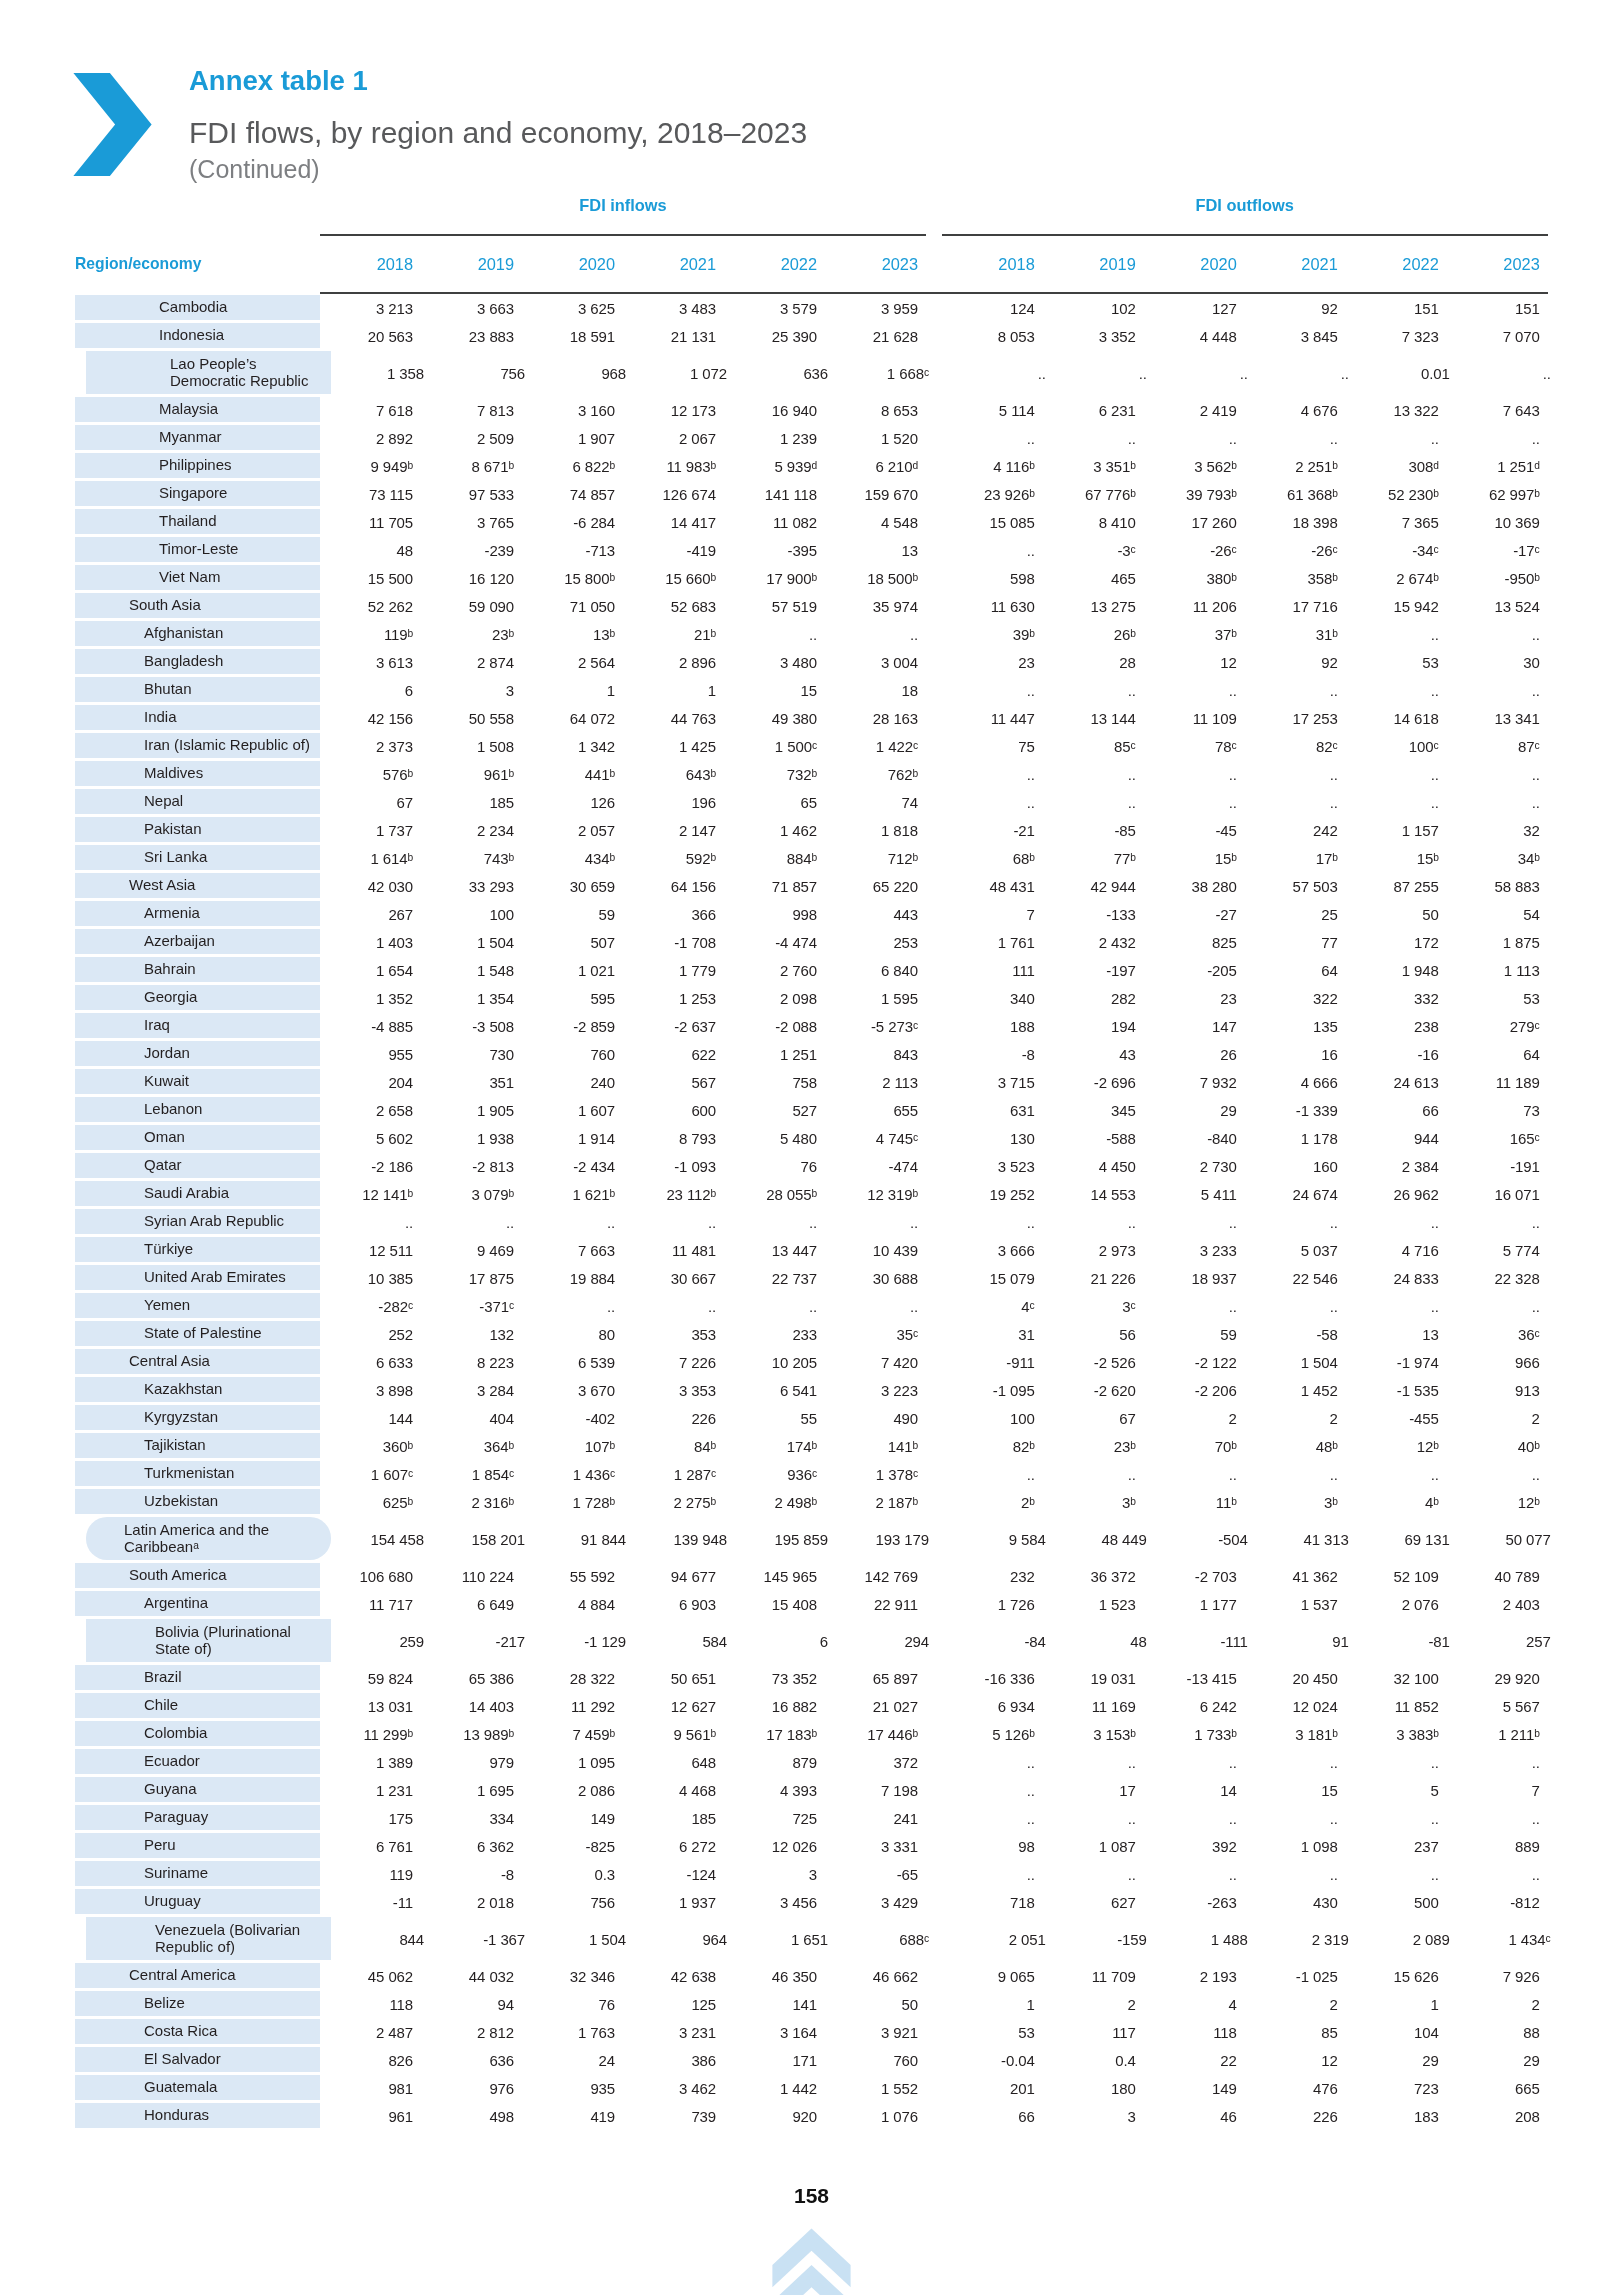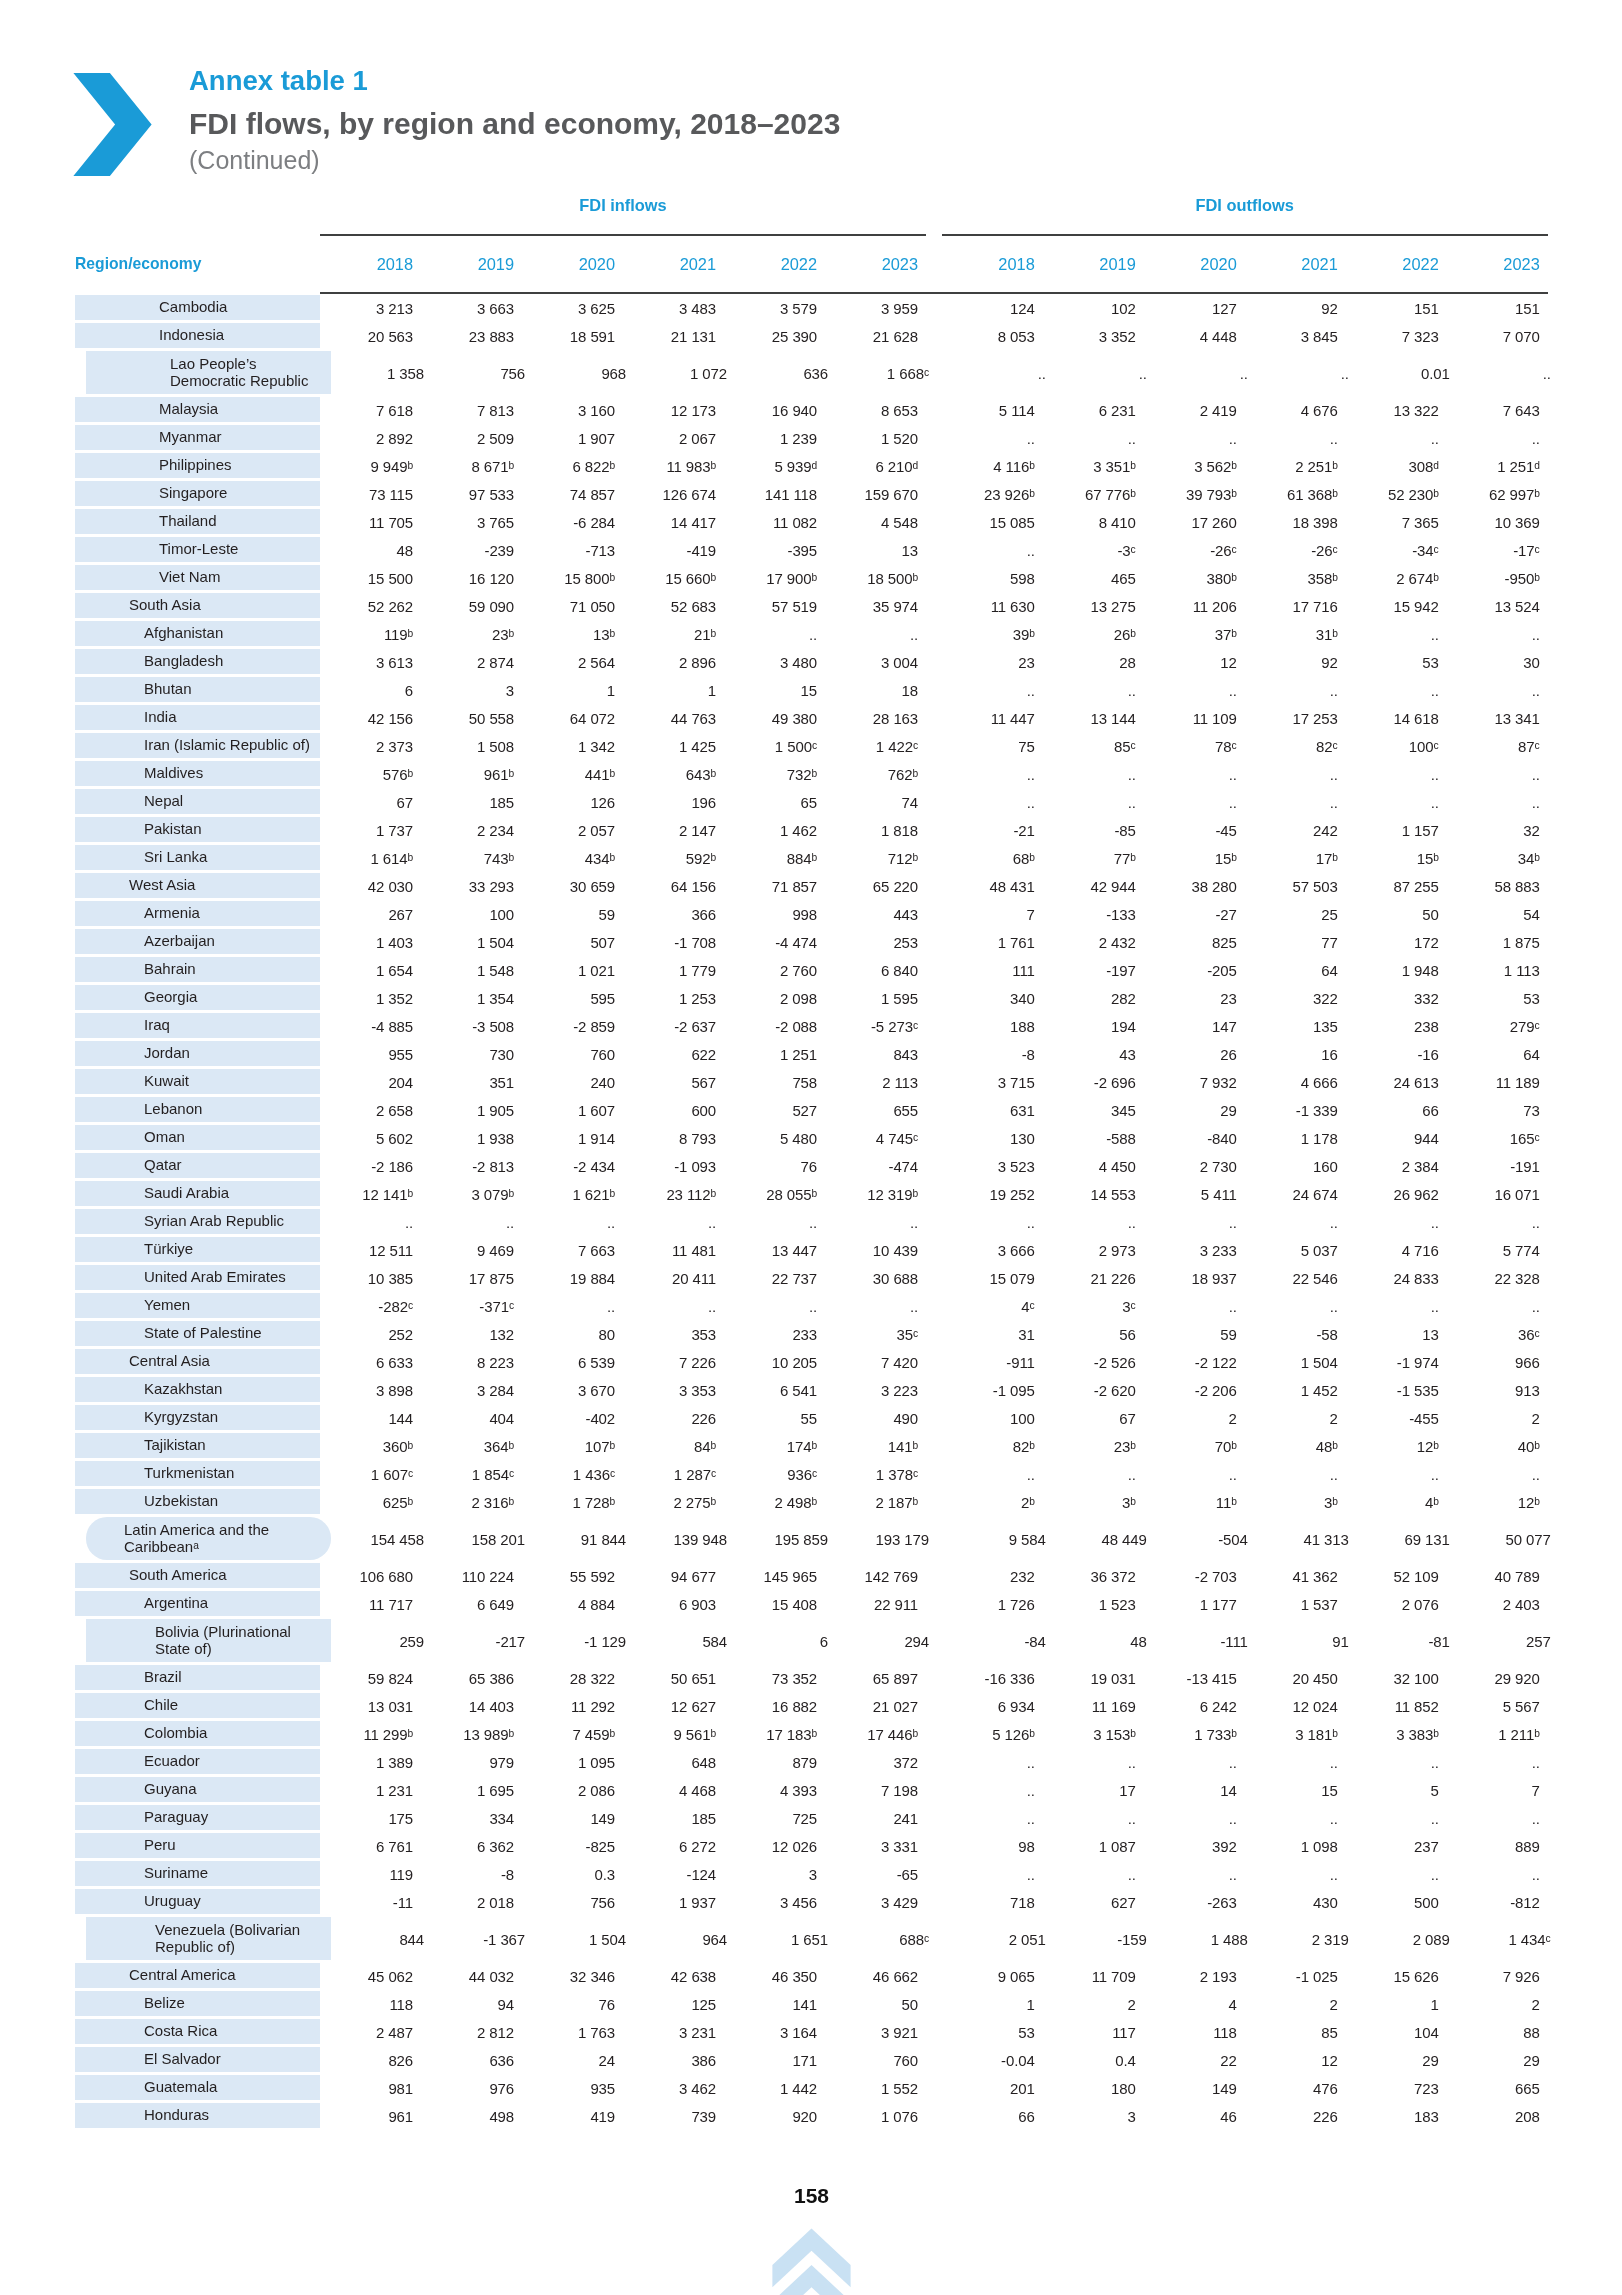--- a/index.html
+++ b/index.html
@@ -5,21 +5,21 @@
   html,body{margin:0;padding:0;background:#ffffff;}
   .page{
     position:relative; width:1623px; height:2295px; background:#ffffff; overflow:hidden;
     font-family:"Liberation Sans","DejaVu Sans",sans-serif; color:#231f20;
     --accent:#1a9bd7; --labelbg:#dbe8f5; --rule:#3f4040; --chev:#c9e1f3;
     --cols:245px repeat(6,101px) 15.7px repeat(6,101px);
   }
   .logo{position:absolute;left:73px;top:73px;}
   .titleblock{position:absolute;left:189px;top:65px;}
   .annex-tag{color:var(--accent);font-size:27.5px;font-weight:bold;line-height:1.15;}
-  .main-title{color:#58595b;font-size:30px;font-weight:bold;line-height:1.25;margin-top:8px;}
+  .main-title{color:#58595b;font-size:30px;font-weight:normal;line-height:1.25;margin-top:17px;}
   .subtitle{color:#7d7f82;font-size:25px;font-weight:normal;line-height:1.2;margin-top:2.6px;}
 
   .table{position:absolute;left:75px;top:196px;width:1470px;}
   .grid{display:grid;grid-template-columns:var(--cols);}
   .ghead .groupcell{grid-column:2 / span 6;text-align:center;color:var(--accent);
     font-size:16.4px;font-weight:bold;height:38px;display:flex;align-items:flex-start;justify-content:center;}
   .ghead .groupcell.out{grid-column:9 / span 6;}
   .rules .r{border-top:2px solid var(--rule);height:0;}
   .rules .r.in{grid-column:2 / span 6;}
   .rules .r.out{grid-column:9 / span 6;}
@@ -705,21 +705,21 @@
           <div class="num">4 716</div>
           <div class="num">5 774</div>
         </div>
         <div class="trow">
           <div class="lbl l3">
             <span>United Arab Emirates</span>
           </div>
           <div class="num">10 385</div>
           <div class="num">17 875</div>
           <div class="num">19 884</div>
-          <div class="num">20 411</div>
+          <div class="num">30 667</div>
           <div class="num">22 737</div>
           <div class="num">30 688</div>
           <div class="gap"></div>
           <div class="num">15 079</div>
           <div class="num">21 226</div>
           <div class="num">18 937</div>
           <div class="num">22 546</div>
           <div class="num">24 833</div>
           <div class="num">22 328</div>
         </div>

